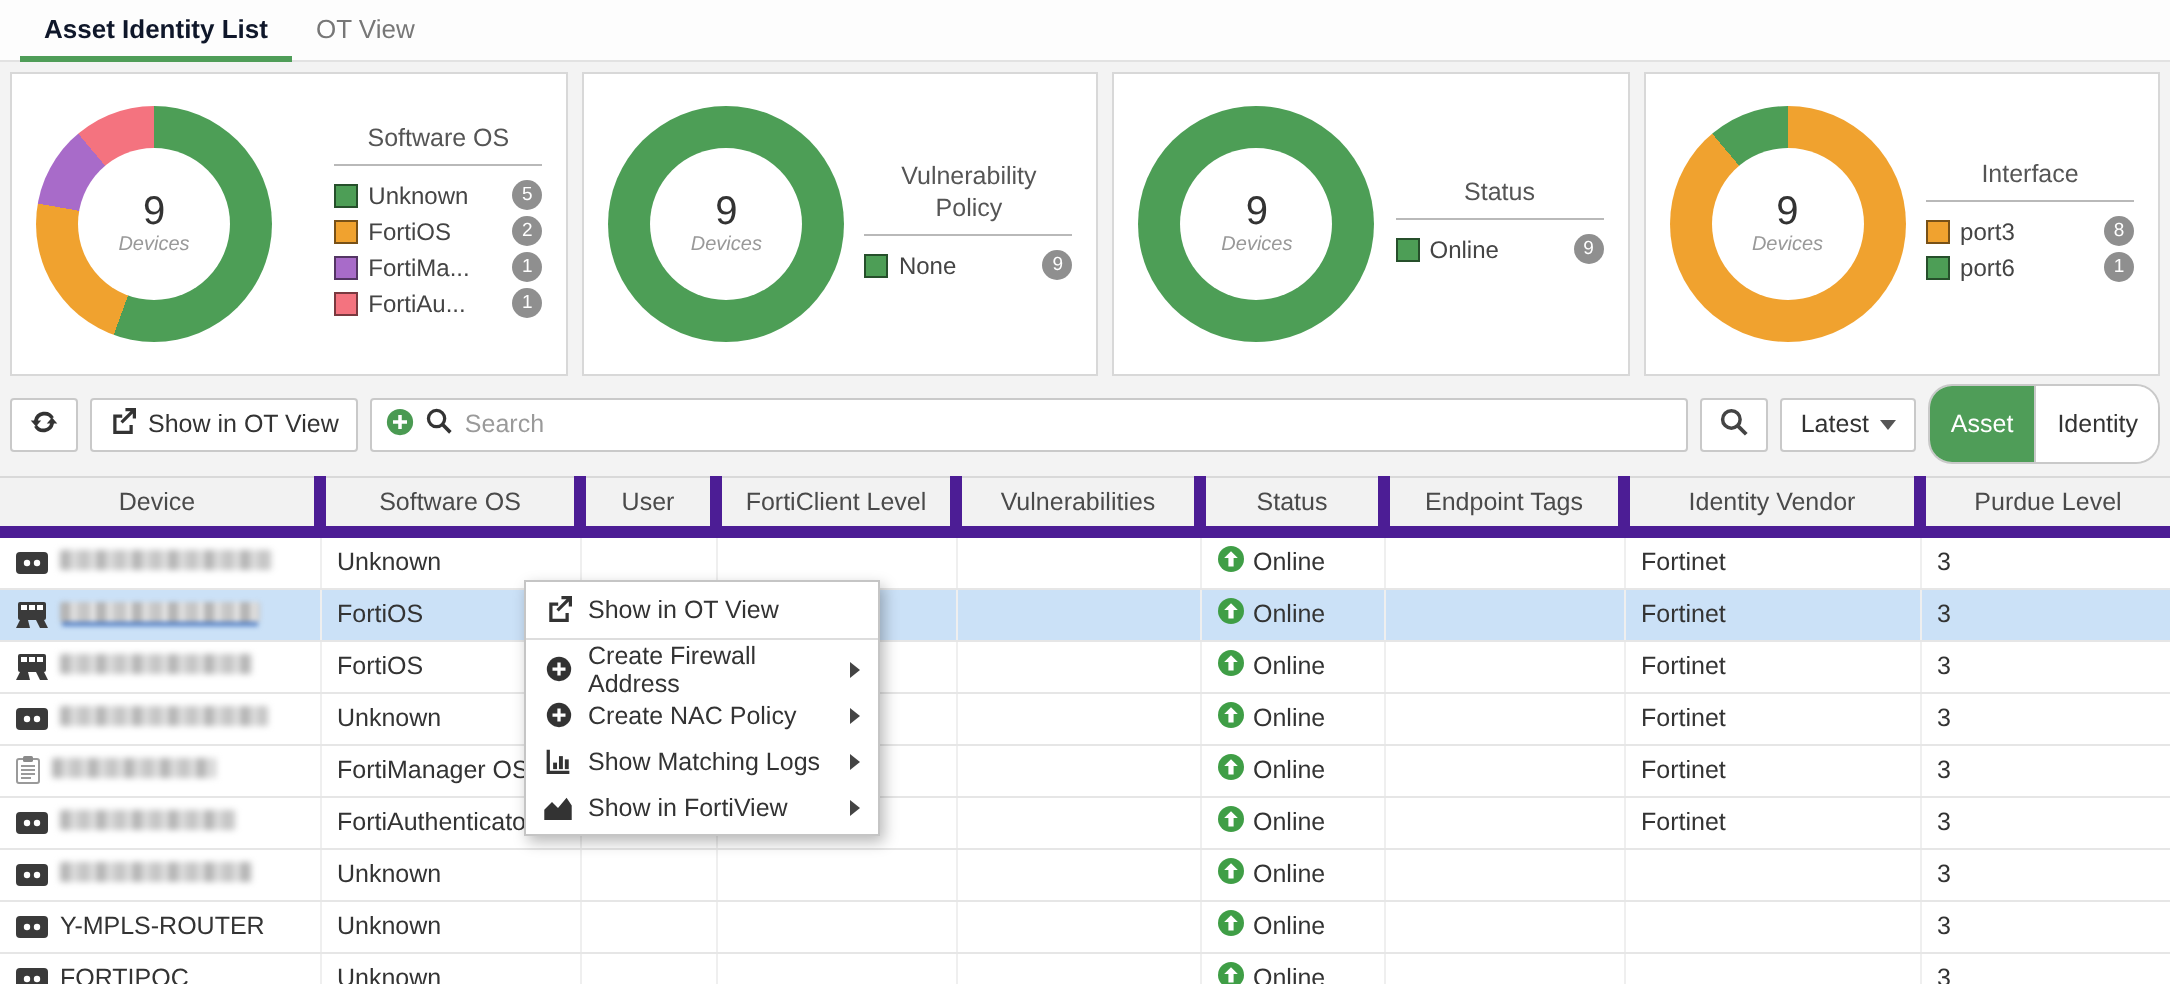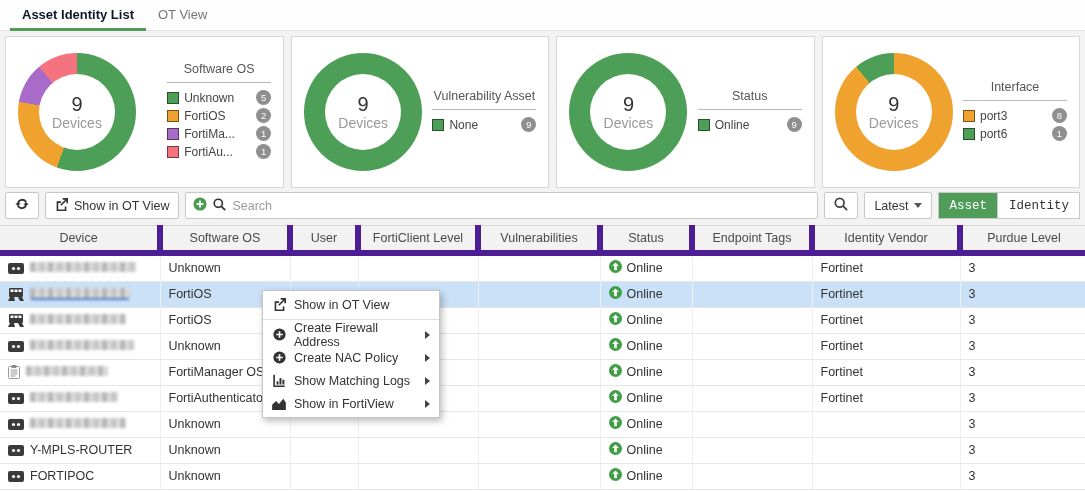--- a/index.html
+++ b/index.html
@@ -14,36 +14,36 @@
   .tab { padding:7px 12px 6px; font-size:13px; color:#777; cursor:pointer; border-bottom:3px solid transparent; margin-bottom:-1px; }
   .tab.active { color:#0f172a; border-bottom-color:#4f9d58;font-weight:bold; }
   
   .widgets-area { background:#f3f3f3; padding:5px 5px 4px; display:flex; gap:7px; }
   .widget { background:#fff; border:1px solid #d8d8d8; height:152px; flex:1; display:flex; align-items:center; padding:0 12px 0 12px; }
   .widget:first-child { flex:1.09; }
   .donut { width:118px; height:118px; border-radius:50%; position:relative; flex:none; }
   .hole { position:absolute; left:21px; top:21px; width:76px; height:76px; background:#fff; border-radius:50%;
           display:flex; flex-direction:column; align-items:center; justify-content:center; }
   .hole .count { font-size:20px; color:#333; line-height:1.05; }
-  .hole .unit { font-size:14px; color:#999; }
+  .hole .unit { font-size:10px; color:#999;font-style:italic; }
   .legend { width:104px; margin-left:auto; }
   .legend-title { font-size:12.5px; color:#555; text-align:center; padding-bottom:5px; border-bottom:1px solid #b9b9b9; margin-bottom:7px; line-height:1.25; }
   .legend-item { display:flex; align-items:center; margin:3px 0; font-size:12px; color:#444; cursor:pointer; }
   .swatch { width:12px; height:12px; flex:none; border:1px solid rgba(0,0,0,.5); margin-right:5px; }
   .badge { margin-left:auto; flex:none; width:15px; height:15px; border-radius:50%; background:#8f8f8f; color:#fff;
            font-size:9.5px; display:flex; align-items:center; justify-content:center; }
   
   .toolbar { background:#f3f3f3; padding:0 5px 6px; display:flex; align-items:center; gap:6px; }
   .btn { background:#fff; border:1px solid #c9c9c9; border-radius:2px; height:27px; padding:0 9px; font-size:12.5px; color:#333;
          display:inline-flex; align-items:center; gap:6px; cursor:pointer; white-space:nowrap; }
   .searchbox { flex:1; background:#fff; border:1px solid #c9c9c9; border-radius:2px; height:27px; display:flex; align-items:center; gap:6px; padding:0 7px; }
   .searchbox input { border:none; outline:none; flex:1; font-size:12.5px; font-family:inherit; color:#333; background:transparent; }
   .searchbox input::placeholder { color:#9a9a9a; }
   .caret-down { width:0; height:0; border-left:4px solid transparent; border-right:4px solid transparent; border-top:5px solid #555; display:inline-block; }
-  .segmented { display:flex; border:1px solid #c9c9c9; border-radius:0; overflow:hidden; height:27px;font-family:Liberation Mono, monospace; }
+  .segmented { display:flex; border:1px solid #c9c9c9; border-radius:12px; overflow:hidden; height:40px; }
   .seg { padding:0 10px; display:flex; align-items:center; font-size:12.5px; background:#fff; color:#333; cursor:pointer; }
   .seg.active { background:#4f9d58; color:#fff; }
   .seg + .seg { border-left:1px solid #c9c9c9;padding-left:11px; }
   
   table { width:1085px; border-collapse:collapse; table-layout:fixed; }
   th { background:#f2f2f2; border:6px solid #4c1d95; border-top:1px solid #d9d9d9; height:27px; font-weight:normal;
        font-size:12.5px; color:#4a4a4a; text-align:center; cursor:pointer; overflow:hidden; white-space:nowrap; }
   th:first-child { border-left:none; } th:last-child { border-right:none; }
   td { height:25px; border-bottom:1px solid #e6e6e6; border-right:1px solid #efefef; padding:0 8px; font-size:12.5px;
        color:#333; white-space:nowrap; overflow:hidden; }
@@ -107,21 +107,21 @@
     </div>
   </div>
     <div class="widget">
     <div class="donut" style="background: conic-gradient(rgb(77, 158, 86) 0deg, rgb(77, 158, 86) 360deg);">
       <div class="hole">
         <div class="count">9</div>
         <div class="unit">Devices</div>
       </div>
     </div>
     <div class="legend">
-      <div class="legend-title">Vulnerability Asset</div>
+      <div class="legend-title">Vulnerability Policy</div>
       <div class="legend-items">
           <div class="legend-item">
     <span class="swatch" style="background: rgb(77, 158, 86);"></span>
     <span class="l-label">None</span>
     <span class="badge">9</span>
   </div>
         </div>
     </div>
   </div>
     <div class="widget">

